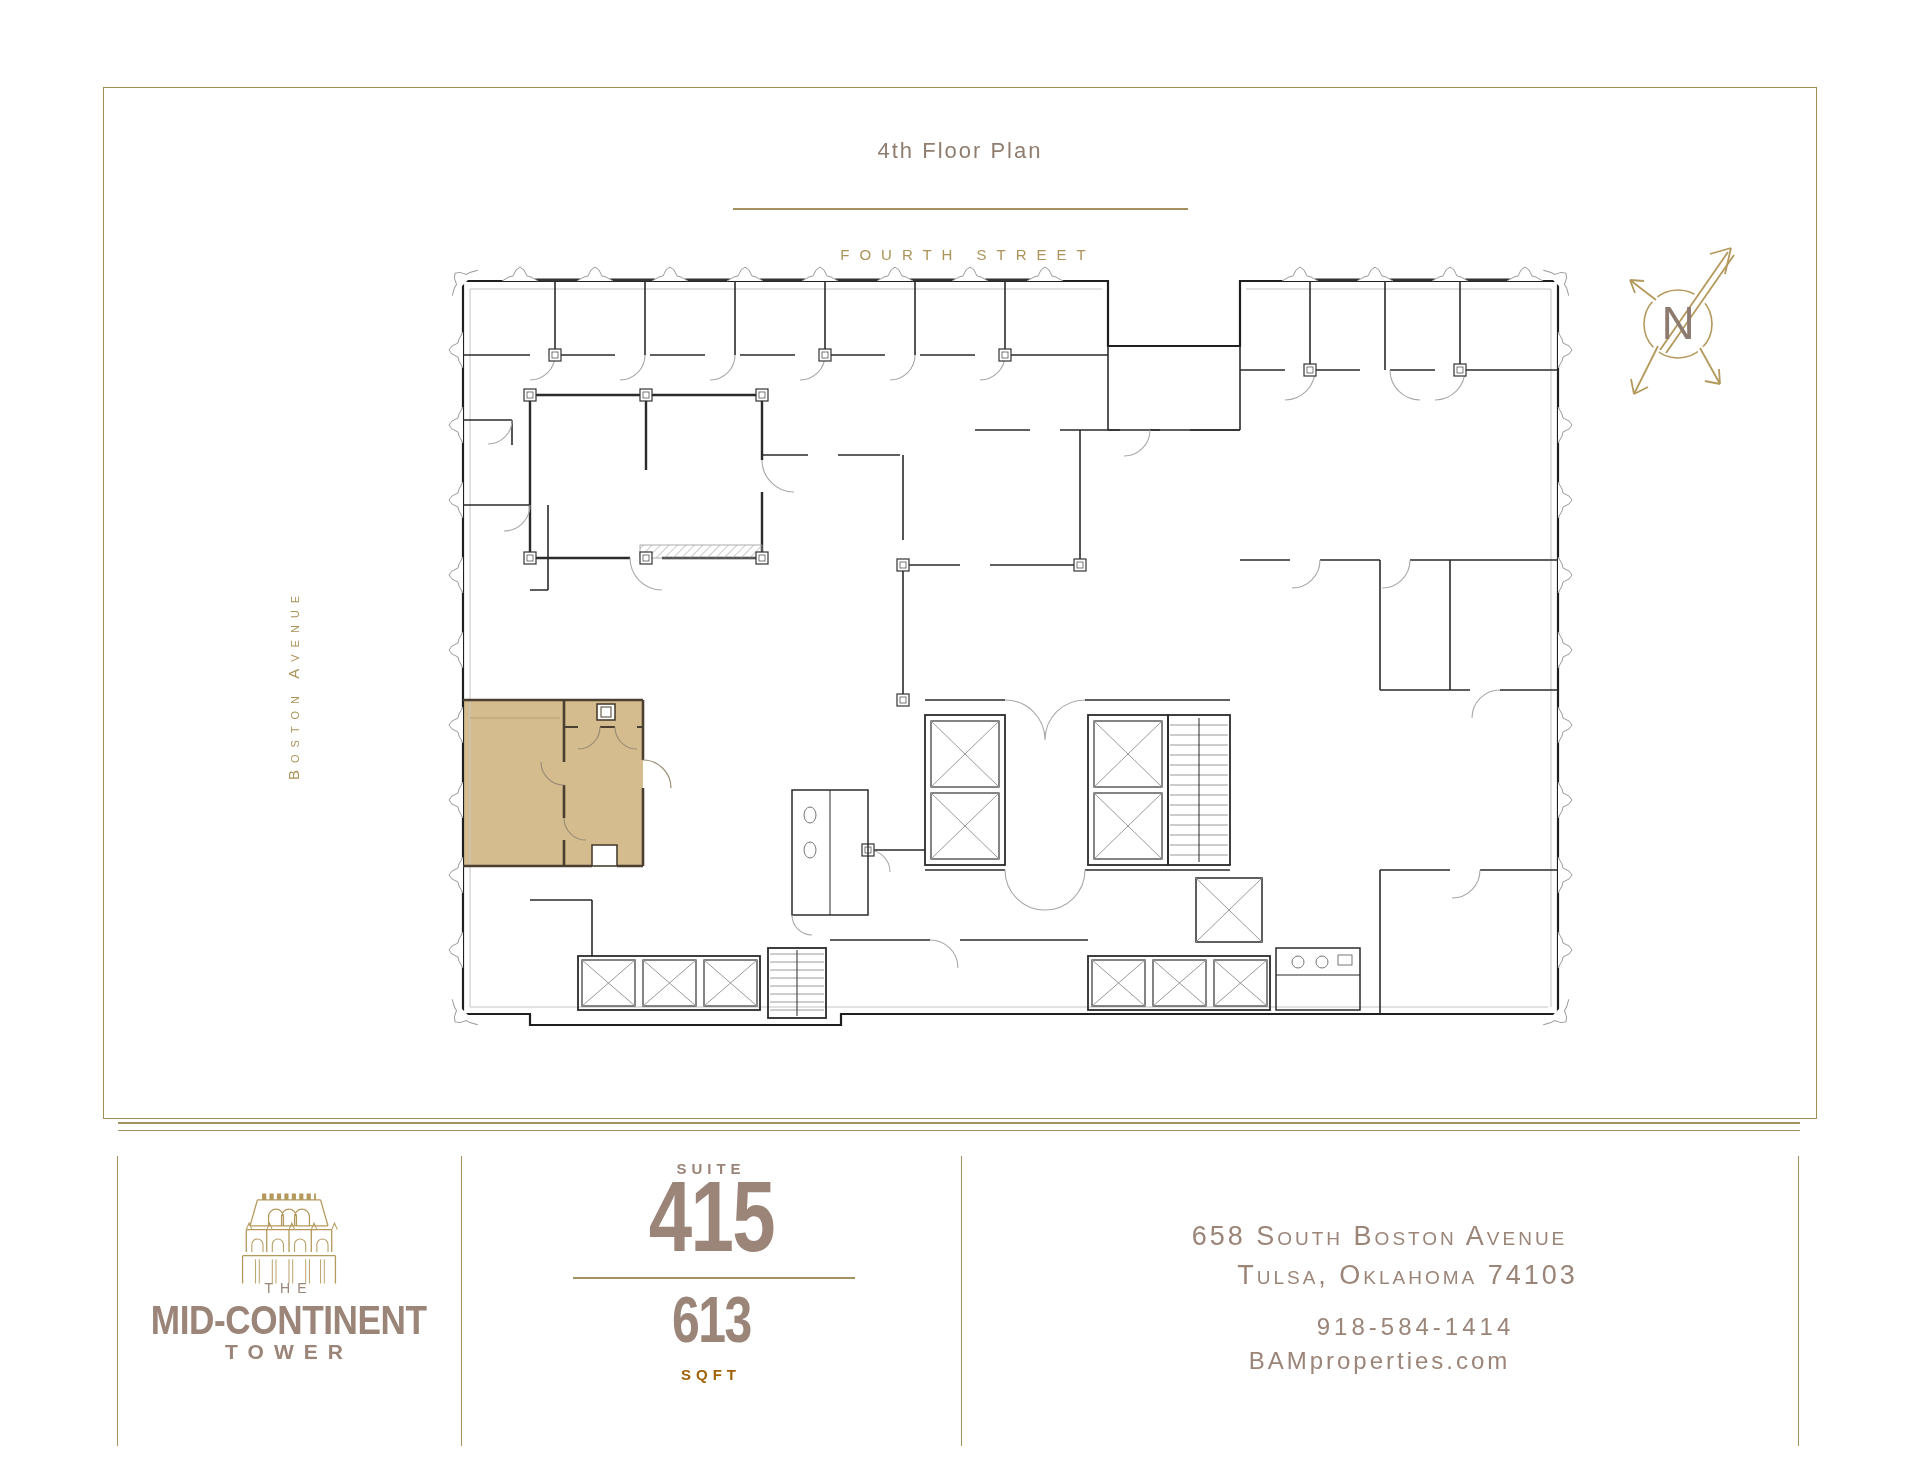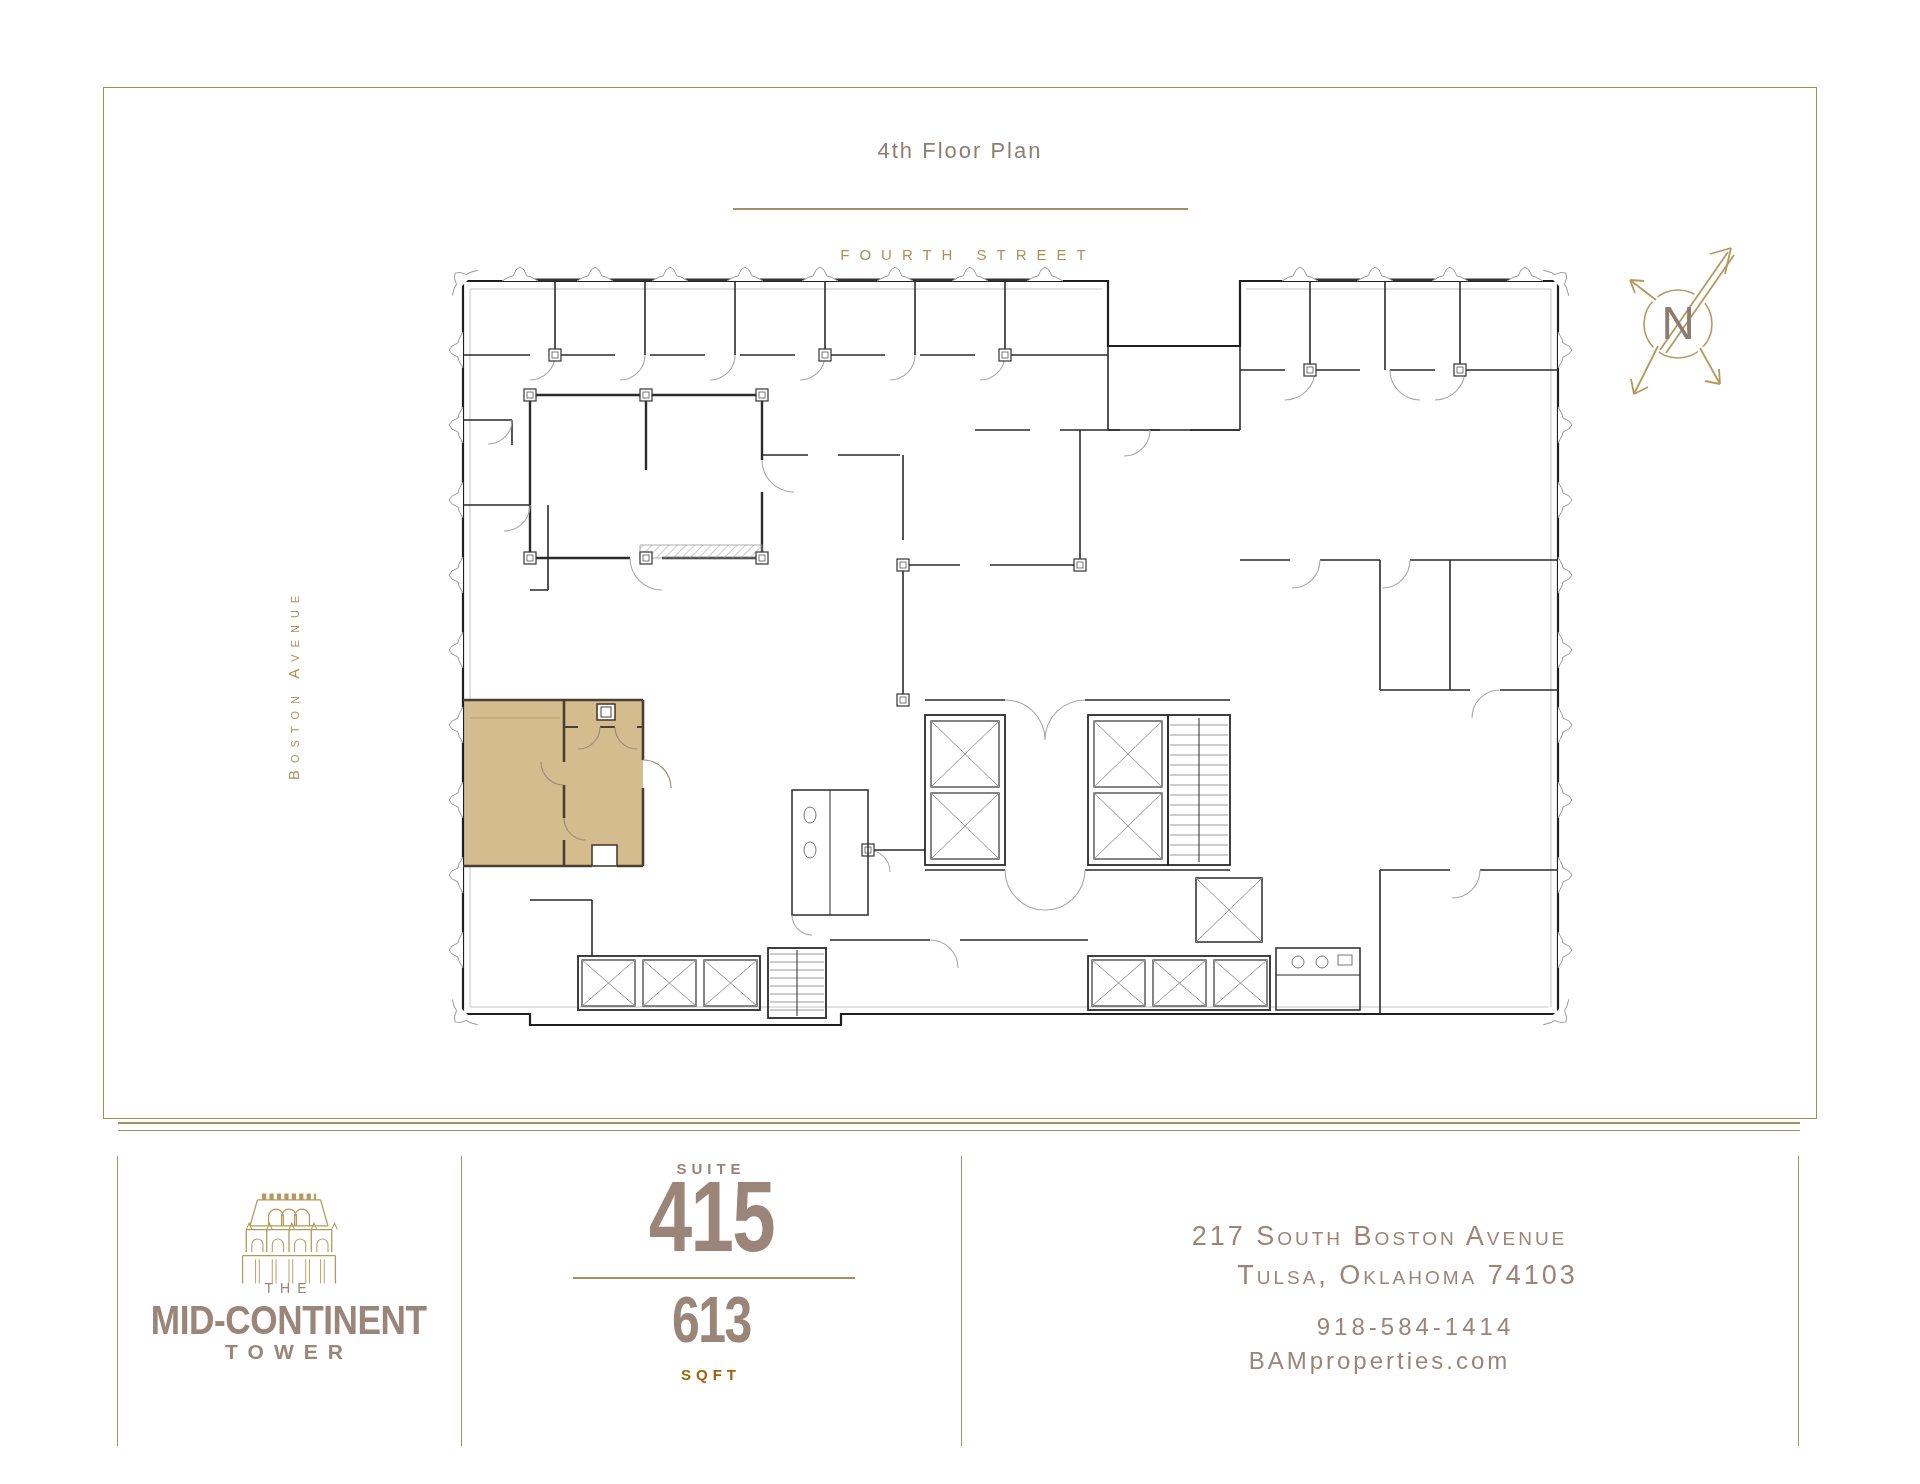--- a/index.html
+++ b/index.html
@@ -265,19 +265,19 @@
 <div class="abs logo-the">THE</div>
 <div class="abs logo-name"><span>MID-CONTINENT</span></div>
 <div class="abs logo-tower">TOWER</div>
 
 <div class="abs suite-col suite-label">SUITE</div>
 <div class="abs suite-col suite-number"><span>415</span></div>
 <div class="abs suite-rule"></div>
 <div class="abs suite-col area-value"><span>613</span></div>
 <div class="abs suite-col area-label">SQFT</div>
 
-<div class="abs contact-col addr c1">217 South Boston Avenue</div>
+<div class="abs contact-col addr c1">658 South Boston Avenue</div>
 <div class="abs contact-col addr c2">Tulsa, Oklahoma 74103</div>
 <div class="abs contact-col phone">918-584-1414</div>
 <div class="abs contact-col web">BAMproperties.com</div>
 
 <div class="abs rule-thick"></div>
 <div class="abs rule-thin"></div>
 
 </body></html>

